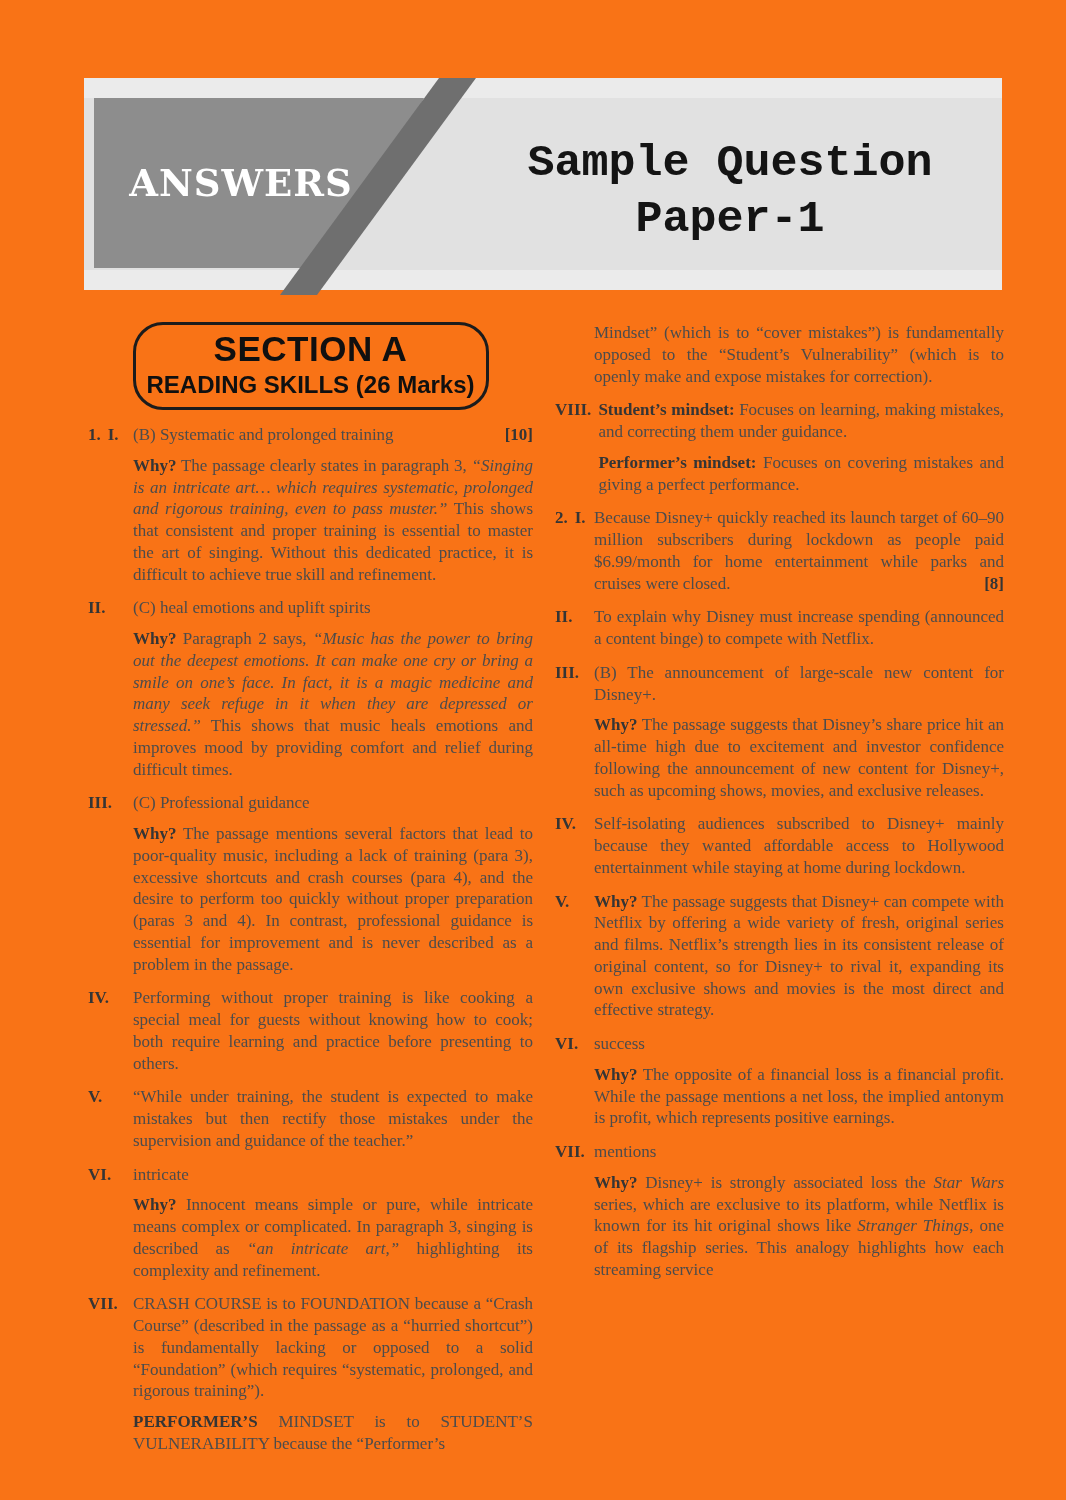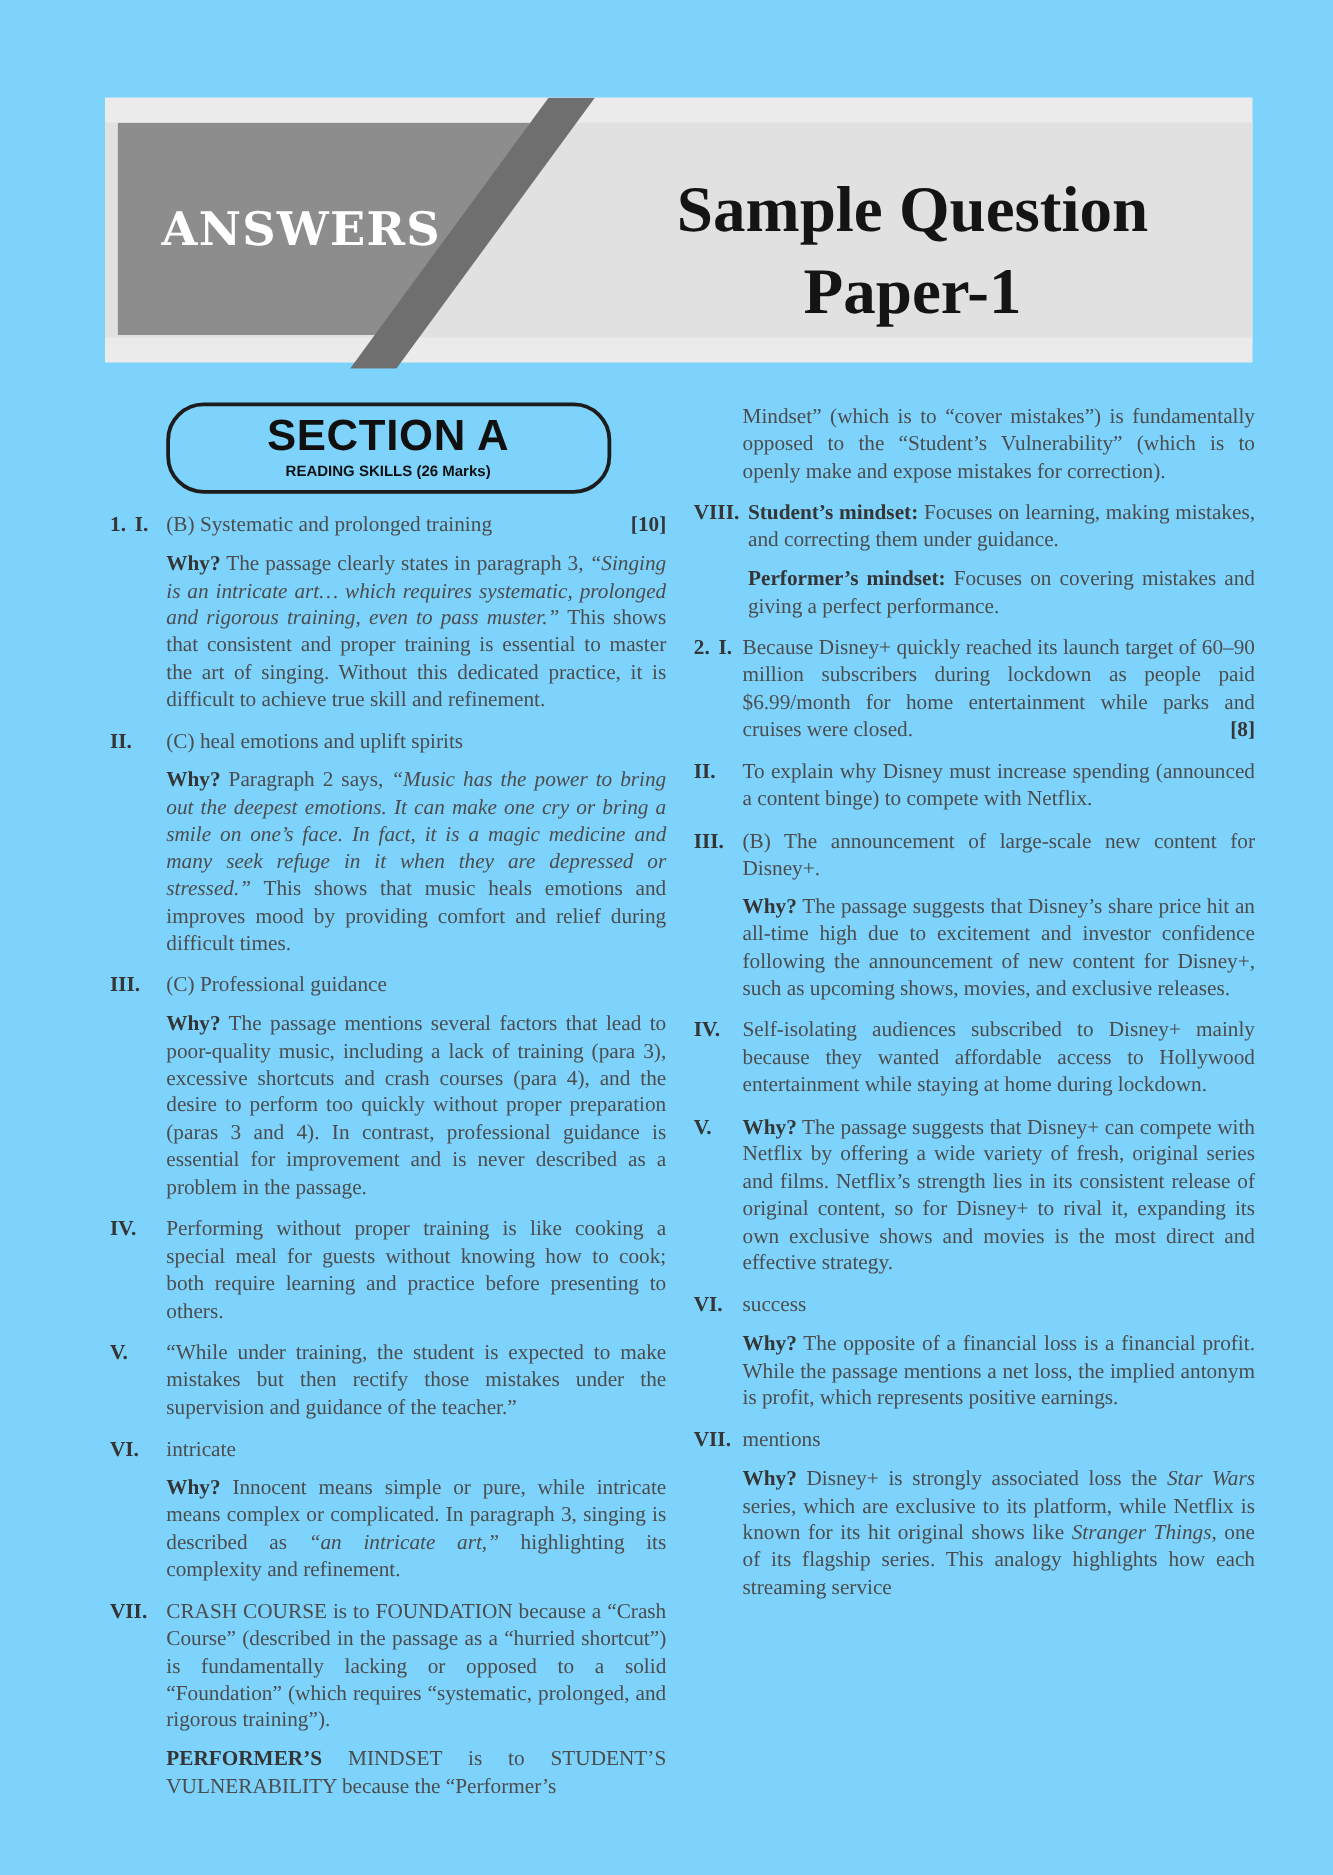--- a/index.html
+++ b/index.html
@@ -1,19 +1,19 @@
 <!DOCTYPE html>
 <html style="--banner-band: #ebebeb; --banner-inner: #e1e1e1; --answers-block: #8d8d8d; --stripe: #6f6f6f; --title-text: #141414; --body-text: #4c4c4c; --bold-text: #353535; --border: #1c1c1c;"><head>
 <meta charset="utf-8">
 <style>
   html,body{margin:0;padding:0;background:#fff;}
   .page{
     position:relative;
     width:1066px;height:1500px;
-    background:#7dd3fc;
+    background:#f97316;
     overflow:hidden;
     font-family:"Liberation Serif",serif;
     color:var(--body-text,#4c4c4c);
   }
   
   .banner{
     position:relative;
     margin:78px 64px 0 84px;
     height:212px;
     background:var(--banner-band,#ebebeb);
@@ -34,22 +34,22 @@
     font-weight:bold;font-size:37px;letter-spacing:1px;color:#fff;
   }
   .stripe{
     position:absolute;top:0;left:0;width:100%;height:217px;
     background:var(--stripe,#6f6f6f);
     clip-path:polygon(355px 0,392px 0,233px 217px,196px 217px);
   }
   .banner-title{
     position:absolute;left:390px;right:16px;top:58px;
     text-align:center;
-    font-family:Liberation Serif, serif;
-    font-weight:bold;font-size:52px;line-height:1.25;
+    font-family:Liberation Mono, monospace;
+    font-weight:bold;font-size:45px;line-height:1.25;
     color:var(--title-text,#111);
   }
   
   .columns{
     display:flex;gap:22px;
     margin:32px 62px 0 88px;
     font-size:17px;line-height:1.28;
   }
   .col-left{width:445px;flex:0 0 445px;}
   .col-right{flex:1 1 auto;min-width:0;}
@@ -57,21 +57,21 @@
   .section-box{
     width:338px;margin:0 auto 14px;
     border:3px solid var(--border,#1c1c1c);
     border-radius:30px;
     padding:3px 6px 7px;
     text-align:center;
     font-family:"Liberation Sans",sans-serif;
     color:#101010;
   }
   .section-title{font-size:35px;font-weight:bold;letter-spacing:.5px;line-height:1.2;}
-  .section-sub{font-size:12px;font-weight:bold;line-height:1.25;}
+  .section-sub{font-size:24px;font-weight:bold;line-height:1.25;}
   
   .item{display:flex;margin-bottom:3px;}
   .gutter{
     flex:0 0 45px;box-sizing:border-box;
     padding-right:9px;text-align:left;white-space:nowrap;
     font-weight:bold;color:var(--bold-text,#383838);
   }
   .col-right .gutter{flex:0 0 39px;padding-right:7px;}
   .qnum{margin-right:7px;}
   .body{flex:1 1 auto;min-width:0;}

